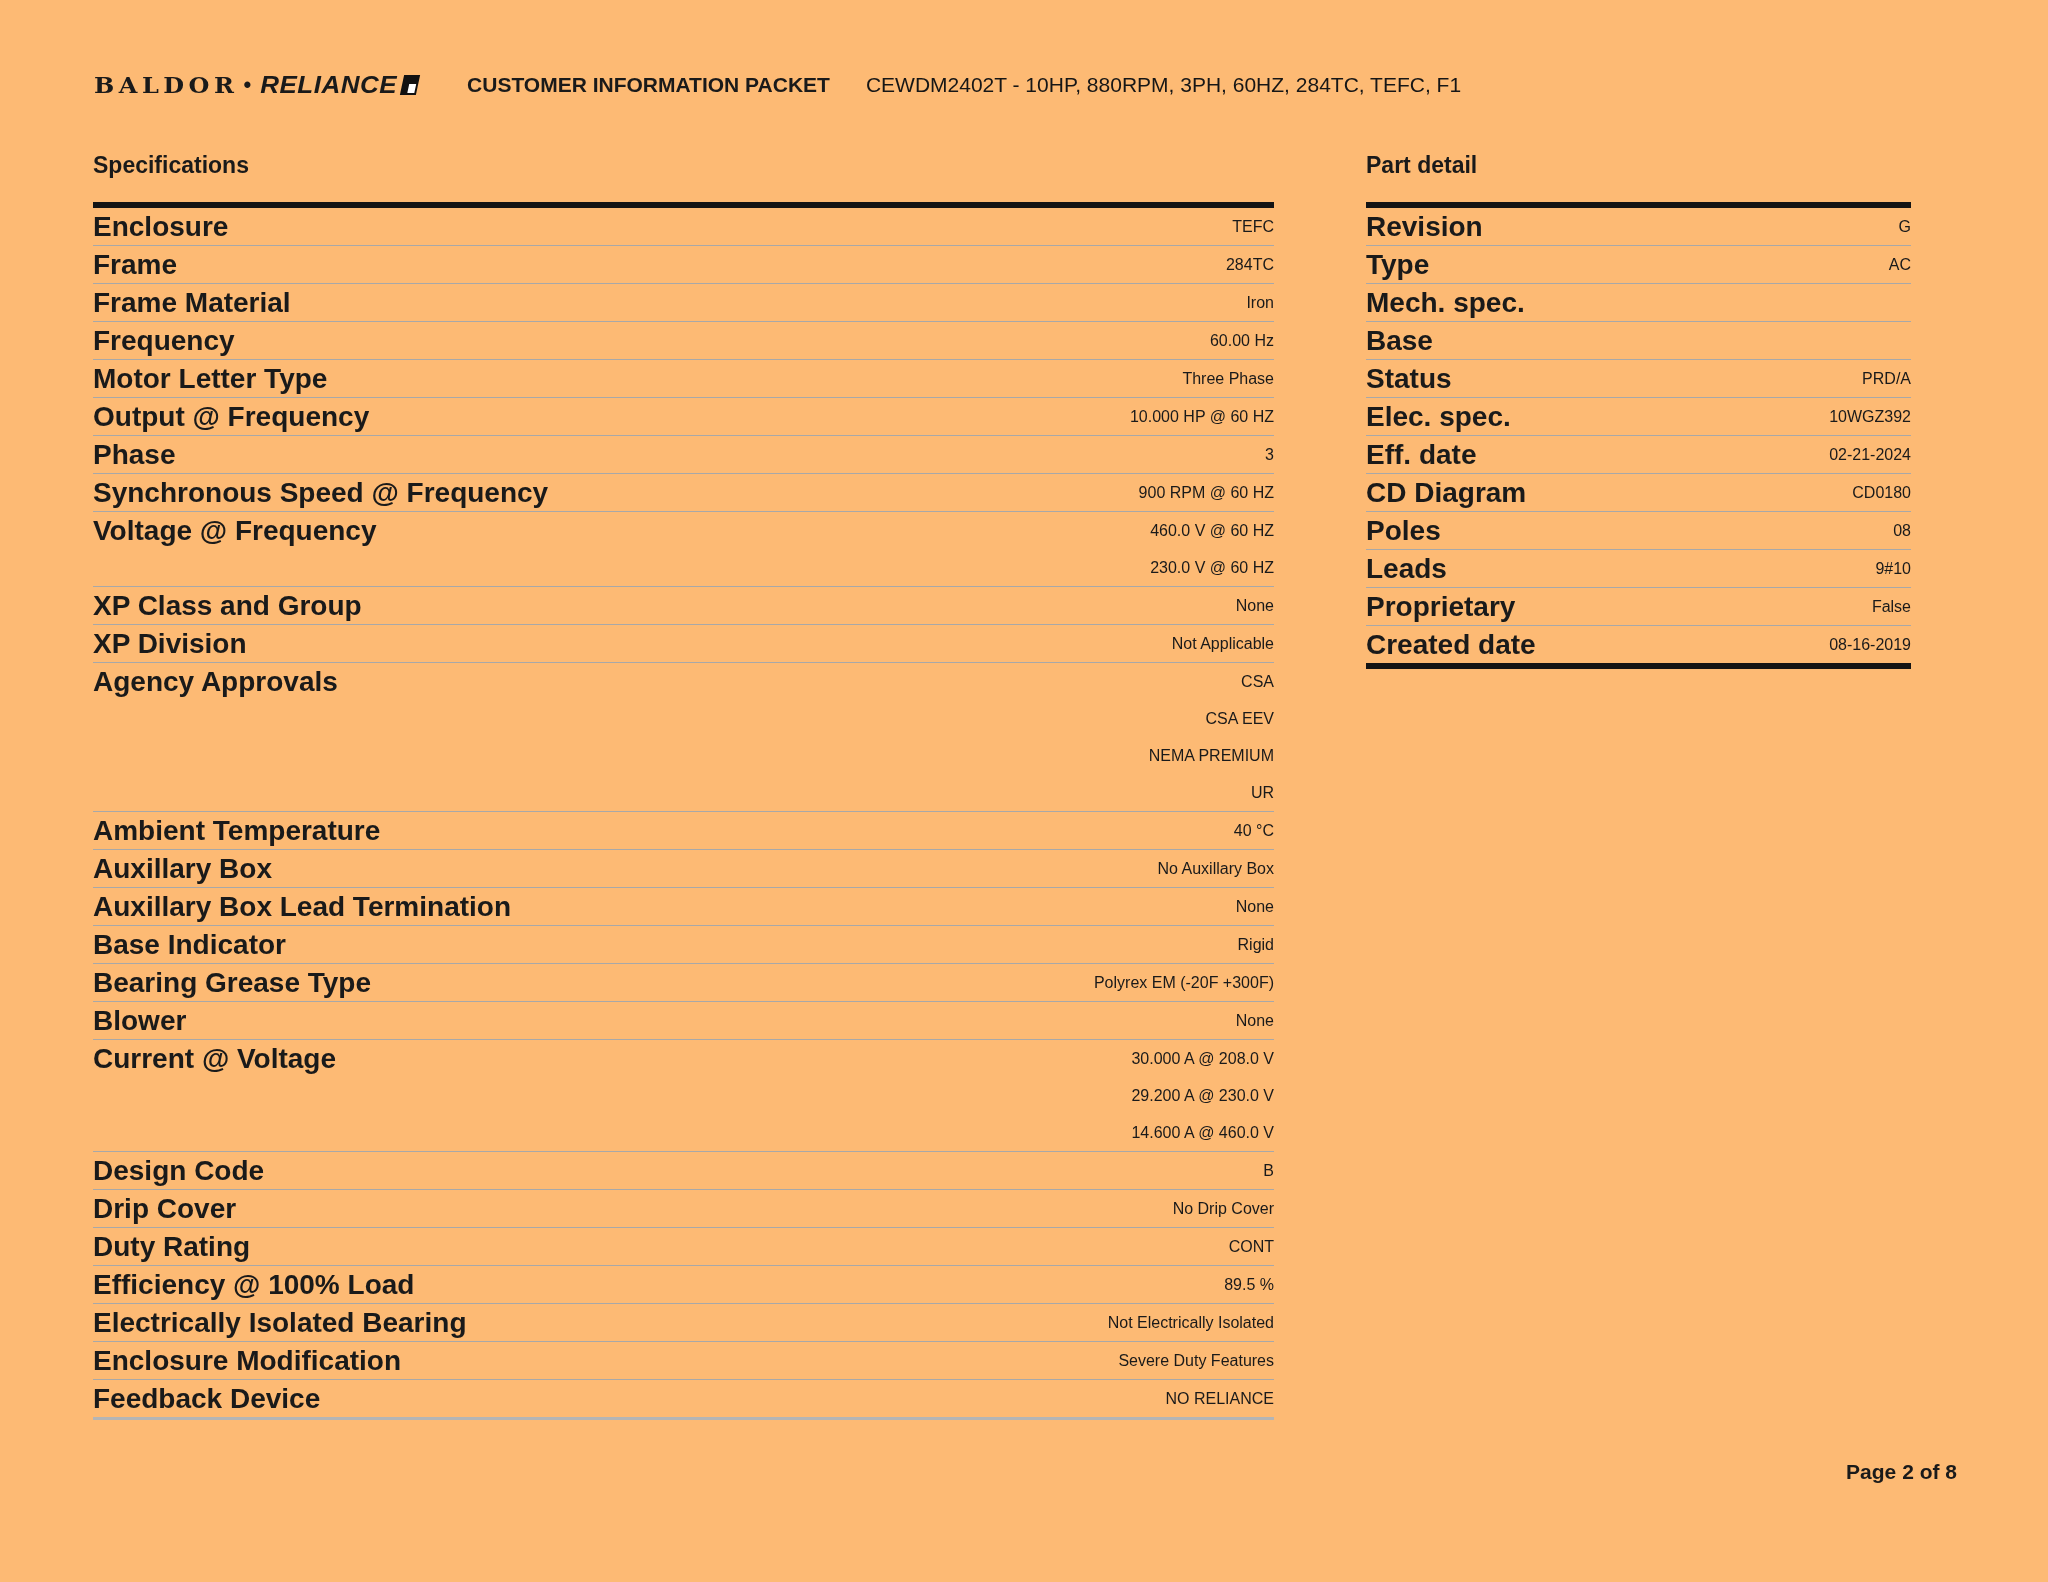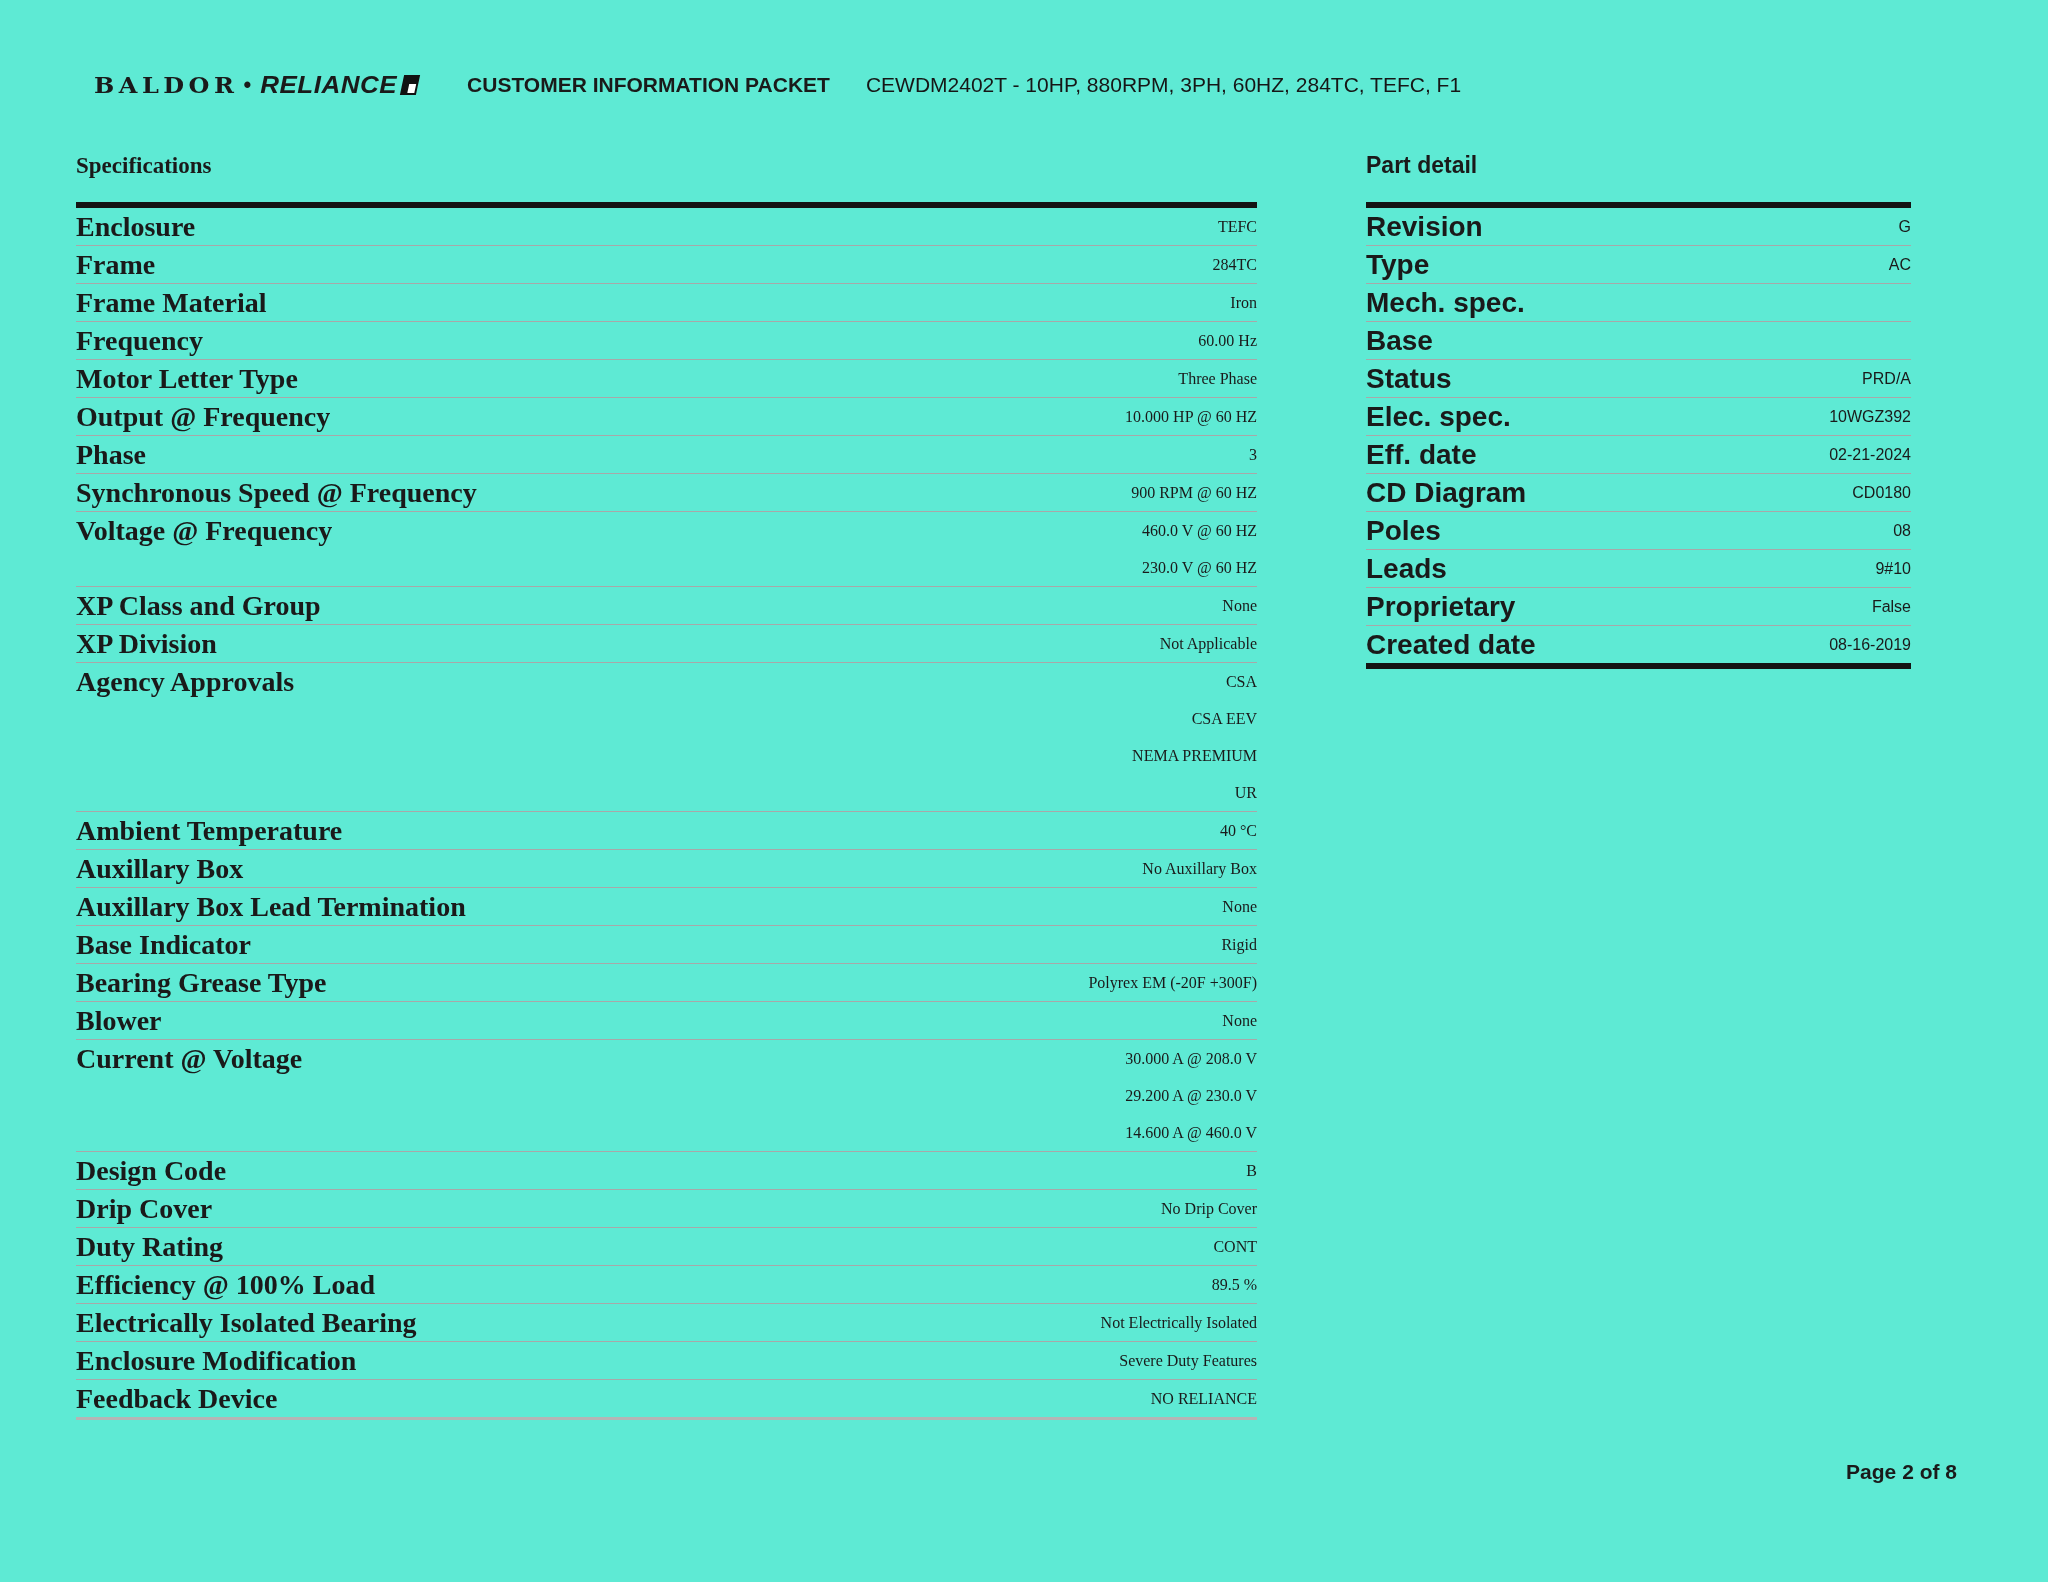--- a/index.html
+++ b/index.html
@@ -1,20 +1,20 @@
 <!DOCTYPE html>
 <html><head>
 <meta charset="utf-8">
 <style>
   html, body { margin: 0; padding: 0; background: #e8e8e8; }
   .page {
     position: relative;
     width: 2048px;
     height: 1582px;
-    background: #5eead4;
+    background: #fdba74;
     font-family: "Liberation Sans", sans-serif;
     color: #1a1a1a;
     overflow: hidden;
     margin: 0 auto;
   }
 
   
   .topbar {
     position: absolute;
     left: 94px;
@@ -51,21 +51,21 @@
     position: absolute;
     right: 2px; bottom: 2px;
     width: 7px; height: 9px;
     background: #fff;
   }
   .doc-title { font-weight: 700; font-size: 21px; margin-left: 49px; white-space: nowrap; }
   .part-line { font-size: 21px; margin-left: 36px; white-space: nowrap; color: #161616; }
 
   
   .column { position: absolute; top: 152px; }
-  .col-specs { left: 76px;  width: 1181px; font-family: Liberation Serif, serif; }
+  .col-specs { left: 93px;  width: 1181px; }
   .col-part  { left: 1366px; width: 545px; }
 
   .section-title {
     font-size: 23px;
     font-weight: 700;
     line-height: 27px;
     margin: 0 0 23px 0;
   }
 
   .table { border-top: 6px solid #141414; }

